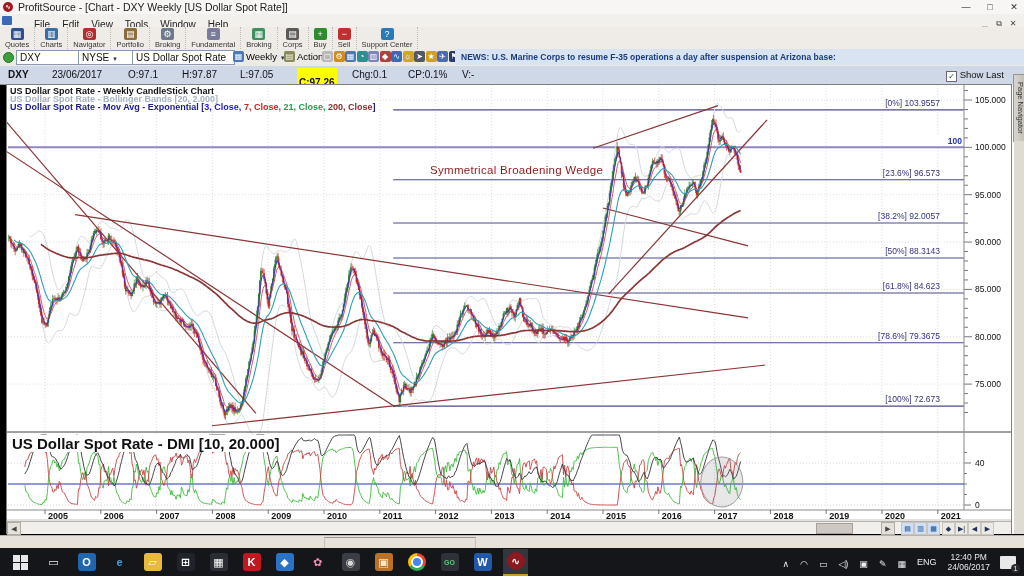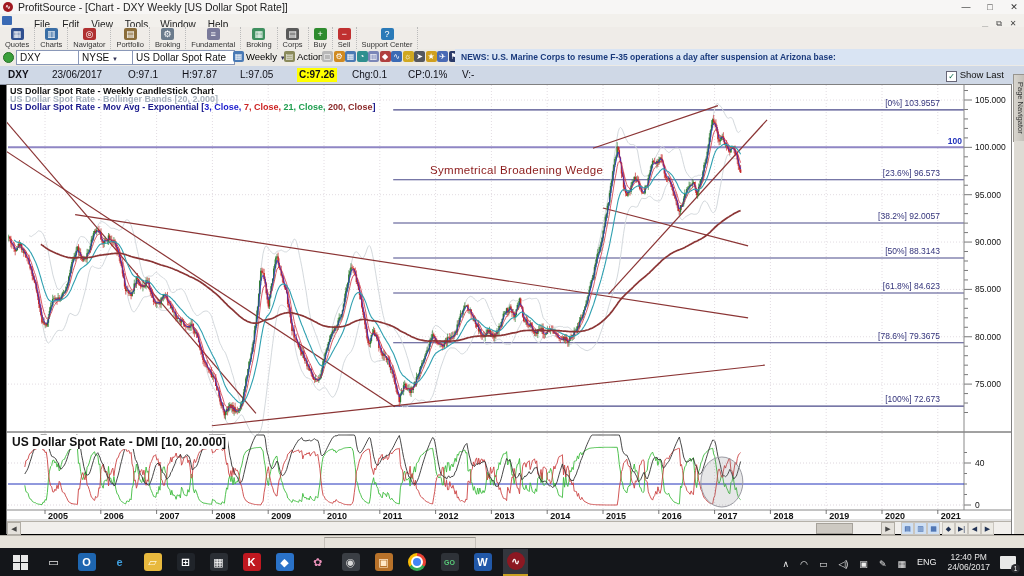--- a/index.html
+++ b/index.html
@@ -29,31 +29,31 @@
   .sin{position:absolute;top:1px;height:13px;background:#fff;border:1px solid #8a98b8;font-size:10px;
     padding:0 3px;line-height:13px;color:#111;}
   .ddarrow{font-size:6px;color:#335;}
   .smico{position:absolute;top:2px;width:11px;height:11px;border-radius:2px;color:#fff;font-size:8px;
     line-height:11px;text-align:center;}
   #newsbar{position:absolute;left:455px;top:0px;width:569px;height:16px;background:#d9e4f3;
     font-size:8.5px;font-weight:bold;color:#1a3a7c;line-height:16px;white-space:nowrap;overflow:hidden;padding-left:6px;}
   
   #quotebar{left:0;top:66px;width:1024px;height:18px;background:#cfd8e6;border-bottom:1px solid #8c94a6;}
   .qf{position:absolute;top:2px;font-size:10px;color:#101018;line-height:14px;}
-  .qf.hl{background:#ffff00;padding:0 2px;font-weight:bold;}
+  .qf.hl{background:#ffff00;padding:8px 2px;font-weight:bold;}
   #showlast{position:absolute;left:946px;top:3px;font-size:9.5px;color:#111;}
   #showlast .box{display:inline-block;width:9px;height:9px;background:#fff;border:1px solid #667;
     font-size:8px;line-height:9px;text-align:center;color:#064;vertical-align:-1px;}
   
   #chartpanel{left:6px;top:84px;width:1008px;height:450px;background:#fff;}
   .legend{position:absolute;left:4px;font-size:9px;font-weight:bold;white-space:nowrap;}
   #annotation{position:absolute;left:424px;top:80px;font-size:11.5px;color:#8b1a1a;letter-spacing:.3px;}
   #p100{position:absolute;left:912px;top:52px;width:44px;text-align:right;font-size:8.5px;font-weight:bold;
     color:#2233bb;background:#fff;}
-  #dmilabel{position:absolute;left:4px;top:351px;font-size:12px;font-weight:bold;color:#111;background:#fff;padding:0 2px;}
+  #dmilabel{position:absolute;left:4px;top:351px;font-size:15px;font-weight:bold;color:#111;background:#fff;padding:0 2px;}
   
   #chscroll{position:absolute;left:1px;top:437px;width:1004px;height:12px;background:#f1efec;border-top:1px solid #b6b2aa;}
   .scrbtn{position:absolute;top:0px;width:12px;height:11px;background:#e4e1db;border:1px solid #b0aca4;
     font-size:7px;text-align:center;line-height:11px;color:#444;}
   #scrthumb{position:absolute;left:809px;top:1px;width:35px;height:9px;background:#cdc9c2;border:1px solid #a5a19a;}
   .navbtn{position:absolute;top:0px;width:11px;height:11px;font-size:7px;text-align:center;line-height:11px;
     color:#235;border:1px solid #cac6bf;background:#eceae4;}
   .navbtn.blue{background:#cfe0f4;color:#1a4a9a;}
   
   #pagenav{left:1013px;top:74px;width:11px;height:66px;background:linear-gradient(90deg,#d8d5ce,#c2bfb8);

